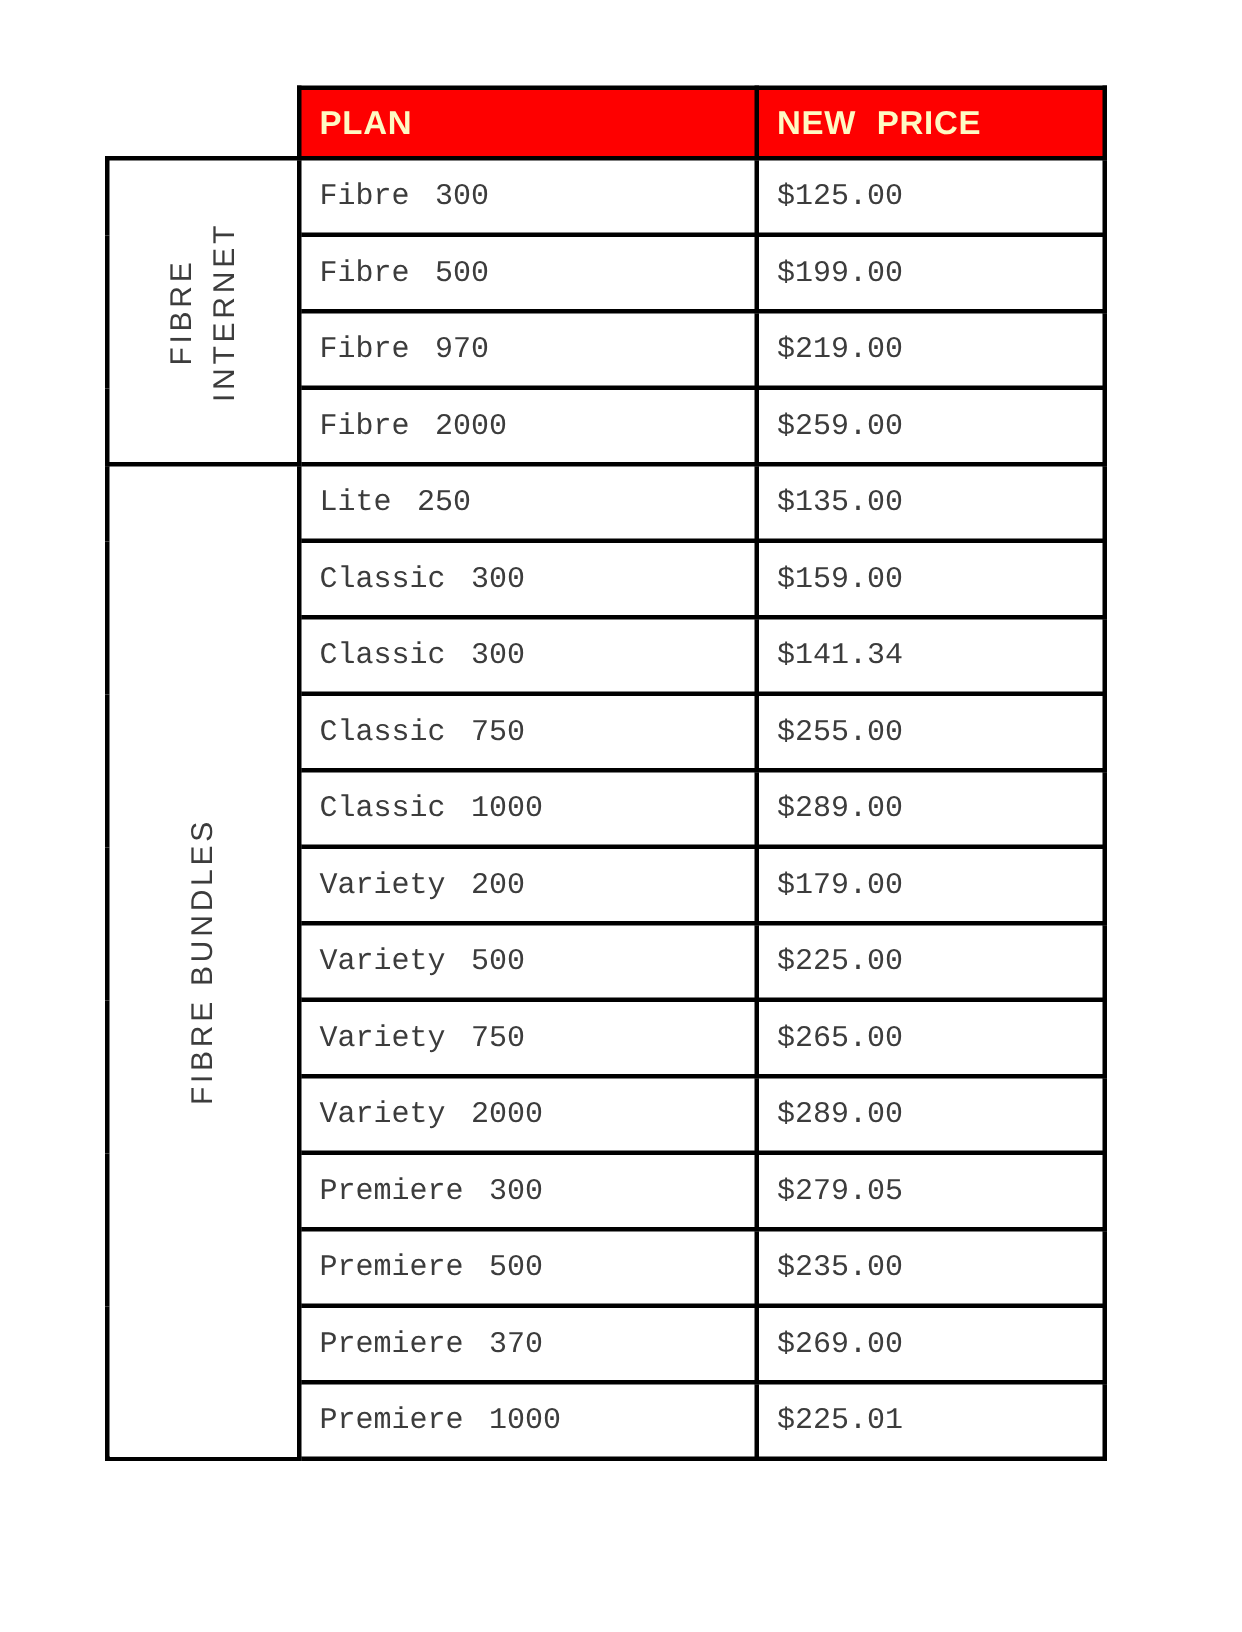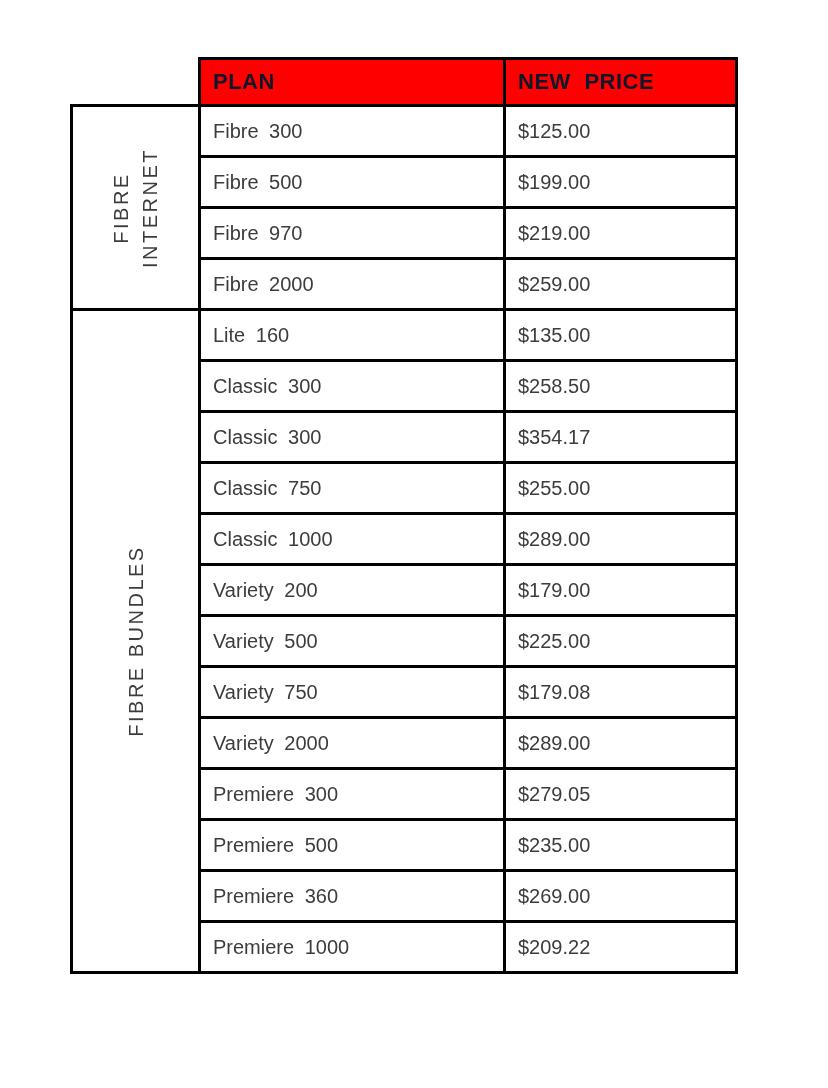--- a/index.html
+++ b/index.html
@@ -32,40 +32,41 @@
     border: 3px solid #000000;
     box-sizing: border-box;
     overflow: visible;
   }
   td.corner {
     border: none;
     background: transparent;
   }
   th.hdr {
     background: #fe0000;
-    color: #0f172a;
+    color: #fef9c3;
     text-align: left;
     vertical-align: middle;
     font-size: 22px;
     font-weight: bold;
     letter-spacing: 0.5px;
     word-spacing: 7px;
     height: 47px;
     padding: 0 0 0 12px;
   }
   tr.r td.plan, tr.r td.price {
     height: 51px;
     font-size: 20px;
     color: #3c3c3c;
     vertical-align: middle;
     text-align: left;
     padding: 0 0 0 12px;
     word-spacing: 5px;
     background: #ffffff;
     white-space: nowrap;
+    font-family: Liberation Mono, monospace;
   }
   td.group {
     position: relative;
     background: #ffffff;
     padding: 0;
   }
   .vlabel {
     position: absolute;
     left: 50%;
     top: 50%;
@@ -118,66 +119,66 @@
       <td class="plan">Fibre 2000</td>
       <td class="price">$259.00</td>
     </tr>
 
     <tr class="r">
       <td class="group" rowspan="13">
         <div class="vlabel">
           <div>FIBRE BUNDLES</div>
         </div>
       </td>
-      <td class="plan">Lite 160</td>
+      <td class="plan">Lite 250</td>
       <td class="price">$135.00</td>
     </tr>
     <tr class="r">
       <td class="plan">Classic 300</td>
-      <td class="price">$258.50</td>
+      <td class="price">$159.00</td>
     </tr>
     <tr class="r">
       <td class="plan">Classic 300</td>
-      <td class="price">$354.17</td>
+      <td class="price">$141.34</td>
     </tr>
     <tr class="r">
       <td class="plan">Classic 750</td>
       <td class="price">$255.00</td>
     </tr>
     <tr class="r">
       <td class="plan">Classic 1000</td>
       <td class="price">$289.00</td>
     </tr>
     <tr class="r">
       <td class="plan">Variety 200</td>
       <td class="price">$179.00</td>
     </tr>
     <tr class="r">
       <td class="plan">Variety 500</td>
       <td class="price">$225.00</td>
     </tr>
     <tr class="r">
       <td class="plan">Variety 750</td>
-      <td class="price">$179.08</td>
+      <td class="price">$265.00</td>
     </tr>
     <tr class="r">
       <td class="plan">Variety 2000</td>
       <td class="price">$289.00</td>
     </tr>
     <tr class="r">
       <td class="plan">Premiere 300</td>
       <td class="price">$279.05</td>
     </tr>
     <tr class="r">
       <td class="plan">Premiere 500</td>
       <td class="price">$235.00</td>
     </tr>
     <tr class="r">
-      <td class="plan">Premiere 360</td>
+      <td class="plan">Premiere 370</td>
       <td class="price">$269.00</td>
     </tr>
     <tr class="r">
       <td class="plan">Premiere 1000</td>
-      <td class="price">$209.22</td>
+      <td class="price">$225.01</td>
     </tr>
   </tbody>
     </table>
 </div>
 
 </body></html>

